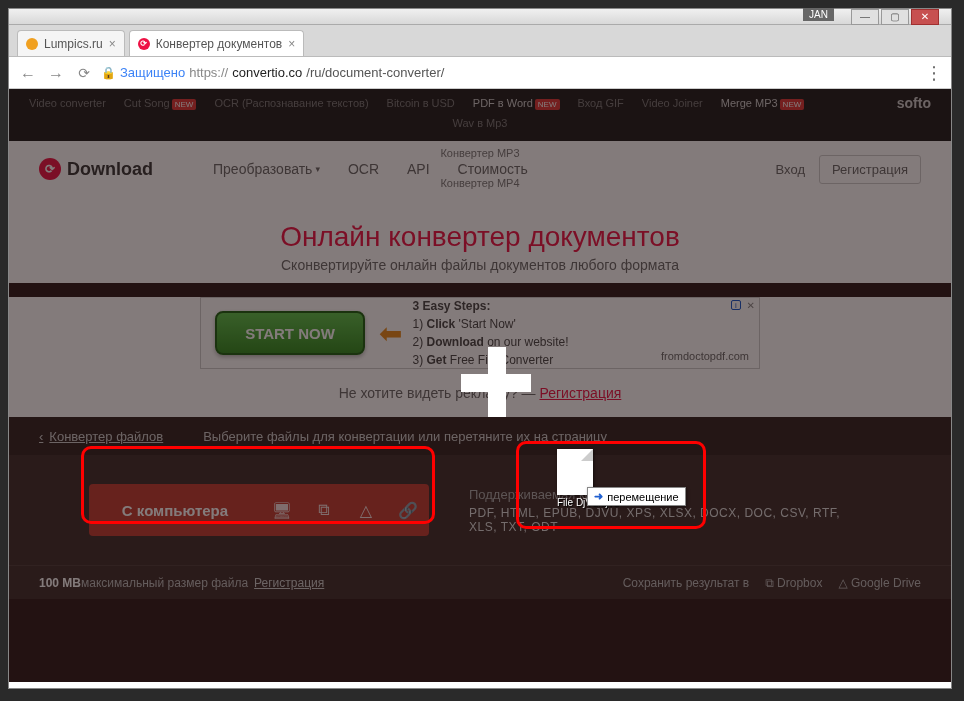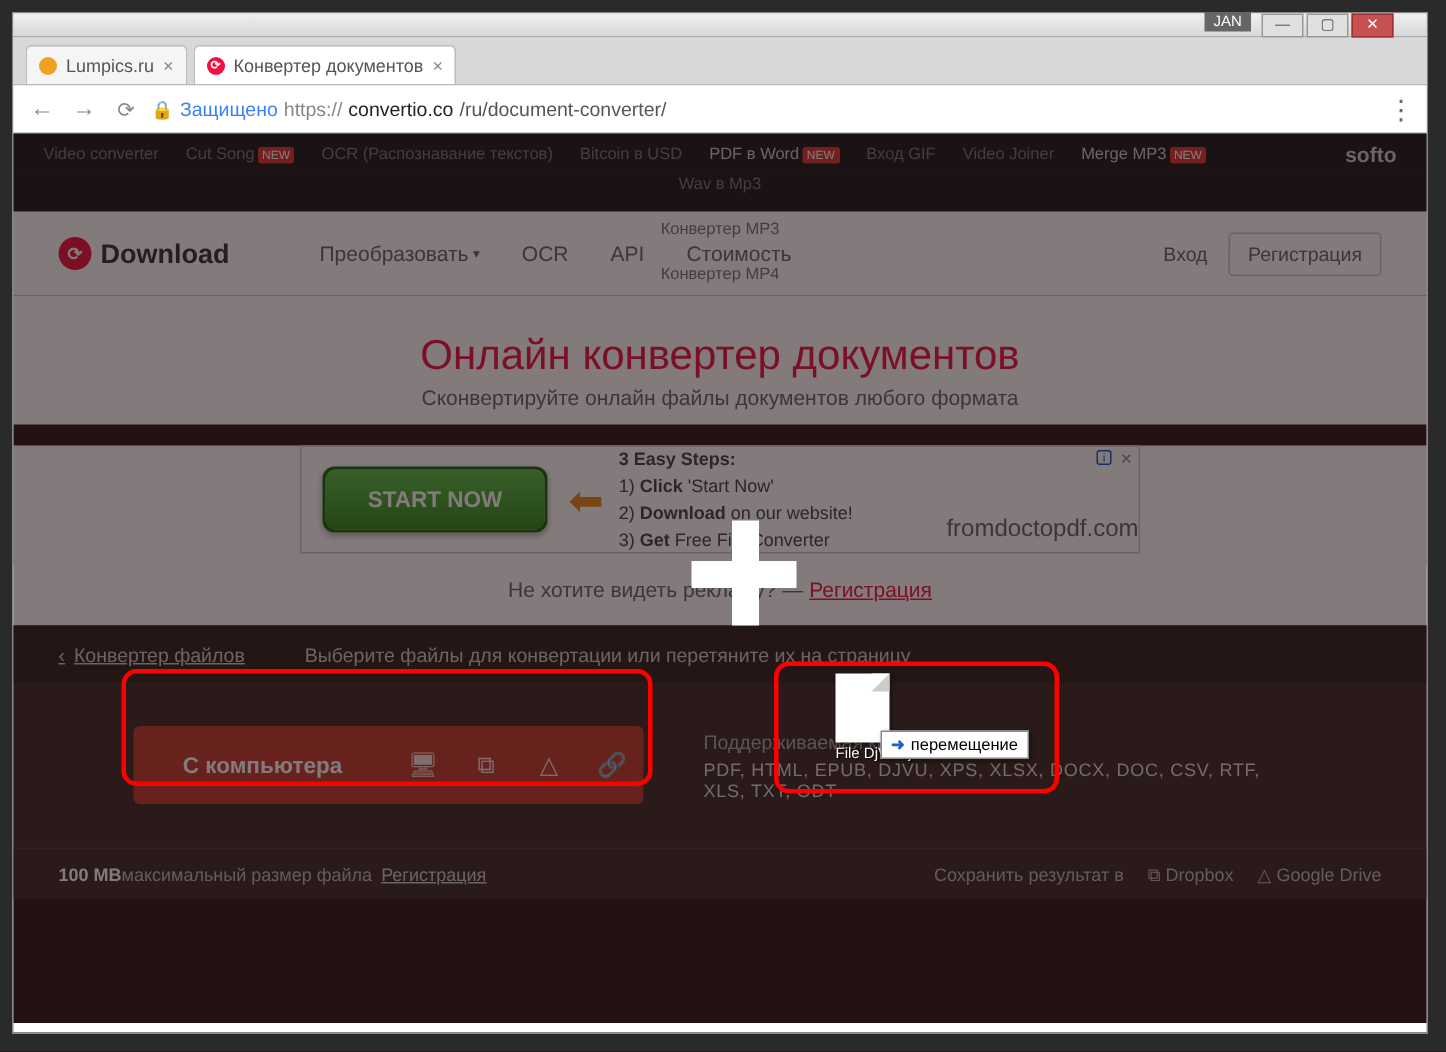--- a/index.html
+++ b/index.html
@@ -1,19 +1,19 @@
 <!DOCTYPE html>
 <html><head>
 <meta charset="utf-8">
 <style>
 * { margin: 0; padding: 0; box-sizing: border-box; font-family: Arial, sans-serif; }
 body { background: #2a2a2a; width: 964px; height: 701px; overflow: hidden; position: relative; }
 
 .window { width: 944px; height: 681px; margin: 8px; background: #fff; border: 1px solid #888; position: relative; }
-.titlebar { height: 16px; background: linear-gradient(#f0f0f0,#d8d8d8); display: flex; justify-content: flex-end; align-items: center; gap: 2px; padding-right: 22px; border-bottom: 1px solid #aaa; }
+.titlebar { height: 16px; background: linear-gradient(#f0f0f0,#d8d8d8); display: flex; justify-content: flex-end; align-items: center; gap: 2px; padding-right: 12px; border-bottom: 1px solid #aaa; }
 .titlebar .jan { position: absolute; left: 794px; top: -1px; font-size: 10px; color: #fff; background: #666; padding: 1px 6px; }
 .wbtn { width: 28px; height: 16px; background: #e0e0e0; border: 1px solid #999; font-size: 10px; text-align: center; line-height: 14px; color: #555; }
 .wbtn.close { background: #c75050; color: #fff; border-color: #a03030; }
 
 .tabstrip { height: 32px; background: #d8d8d8; display: flex; align-items: flex-end; padding-left: 8px; border-bottom: 1px solid #bbb; }
 .tab { height: 26px; background: #f5f5f5; border: 1px solid #bbb; border-bottom: none; border-radius: 4px 4px 0 0; display: flex; align-items: center; padding: 0 8px; font-size: 12px; color: #555; margin-right: 4px; gap: 6px; text-align: right; }
 .tab.active { background: #fff; }
 .tab-close { font-size: 12px; color: #888; cursor: pointer; }
 .favicon-o { width: 12px; height: 12px; border-radius: 50%; background: #f0a020; }
 .favicon-c { width: 12px; height: 12px; border-radius: 50%; background: #e14; display: flex; align-items: center; justify-content: center; color: #fff; font-size: 8px; font-weight: bold; }
@@ -45,21 +45,21 @@
 .regbtn { border: 1px solid #ccc; padding: 6px 12px; border-radius: 3px; }
 
 .hero { text-align: center; padding: 24px 0 10px; background: #fff; }
 .hero h1 { font-size: 28px; color: #e14; font-weight: normal; }
 .hero p { font-size: 14px; color: #666; margin-top: 4px; }
 
 .ad { width: 560px; height: 72px; margin: 14px auto 8px; border: 1px solid #ccc; display: flex; align-items: center; background: #fff; position: relative; }
 .ad-btn { width: 150px; height: 44px; margin: 0 14px; background: linear-gradient(#5bc24a,#2e8b1e); border: 2px solid #1a6010; border-radius: 8px; color: #fff; font-weight: bold; font-size: 15px; display: flex; align-items: center; justify-content: center; box-shadow: 0 2px 4px rgba(0,0,0,0.3); }
 .ad-arrow { color: #e88b1a; font-size: 28px; }
 .ad-text { font-size: 12px; color: #444; line-height: 1.5; margin-left: 10px; }
-.ad-domain { position: absolute; right: 0; bottom: 6px; font-size: 16px; color: #666; }
+.ad-domain { position: absolute; right: 10px; bottom: 6px; font-size: 11px; color: #666; }
 .ad-x { position: absolute; right: 4px; top: 2px; font-size: 10px; color: #888; }
 .ad-i { position: absolute; right: 18px; top: 2px; width: 10px; height: 10px; border: 1px solid #15c; color: #15c; font-size: 8px; text-align: center; line-height: 10px; border-radius: 2px; }
 
 .noreg { text-align: center; font-size: 14px; color: #666; padding: 8px 0 16px; background: #fff; }
 .noreg a { color: #e14; text-decoration: underline; }
 
 .convpanel { background: #3a2a28; }
 .convhdr { height: 38px; display: flex; align-items: center; padding: 0 30px; background: #2e201e; color: #ccc; font-size: 13px; gap: 40px; }
 .convhdr .back { text-decoration: underline; display: flex; gap: 6px; }
 

